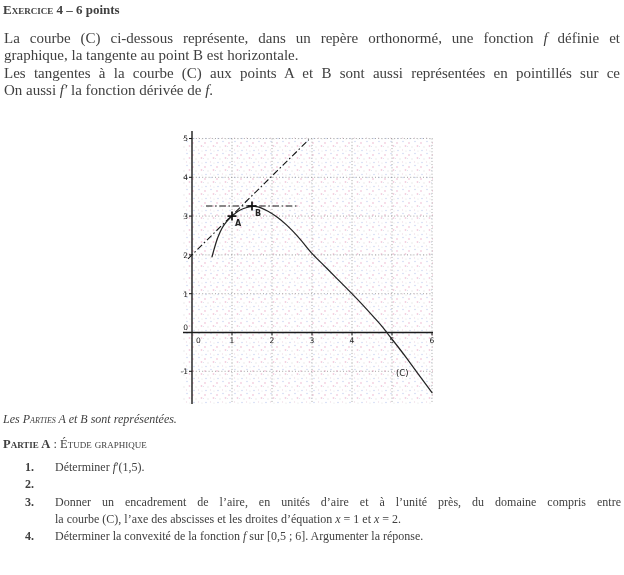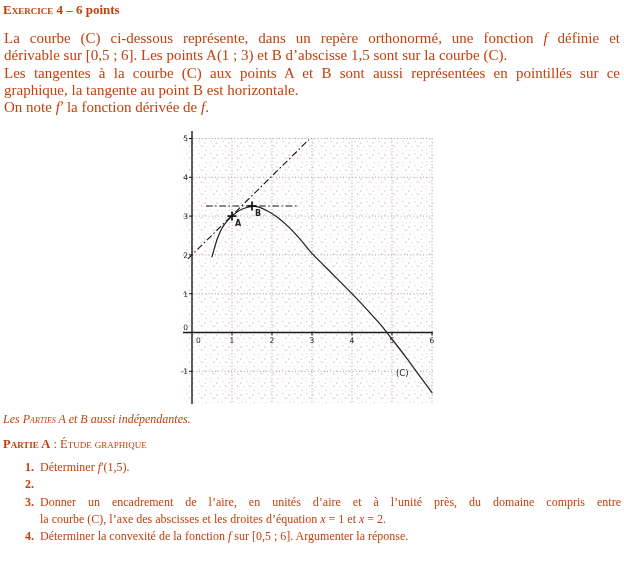--- a/index.html
+++ b/index.html
@@ -1,35 +1,35 @@
 <!DOCTYPE html>
 <html><head>
 <meta charset="utf-8">
 <style>
   * { margin:0; padding:0; box-sizing:border-box; }
   html,body { background:#ffffff; }
   .page {
     position:relative; width:624px; height:575px; background:#ffffff;
-    font-family:"Liberation Serif","DejaVu Serif",serif; color:#c2410c;
+    font-family:"Liberation Serif","DejaVu Serif",serif; color:#404040;
     overflow:hidden;
   }
   .sc { font-variant:small-caps; }
   .it { font-style:italic; }
   .b  { font-weight:bold; }
 
   .title   { position:absolute; left:3px;  top:2px;  font-size:13px; font-weight:bold; }
   .intro   { position:absolute; left:4px;  top:30px; width:616px; font-size:15px; line-height:17.3px; }
   .j       { text-align:justify; text-align-last:justify; }
   .figure  { position:absolute; left:155px; top:128px; width:300px; height:280px; }
   .indep   { position:absolute; left:3px;  top:412px; font-size:12px; font-style:italic; }
   .heading { position:absolute; left:3px;  top:437px; font-size:12.5px; }
   .qlist   { position:absolute; left:25px; top:459px; width:596px; font-size:12px; line-height:17.3px; }
   .item    { display:flex; align-items:flex-start; }
   .num     { font-weight:bold; flex:0 0 15px; }
-  .ibody   { flex:1; }
+  .ibody   { flex:1;margin-left:15px; }
 
   svg text  { font-family:"DejaVu Sans",sans-serif; fill:#222222; }
   .tickl    { font-size:7.5px; }
   .ptl      { font-size:8px; font-weight:bold; }
   .cl       { font-size:8.5px; }
   .grid     { stroke:#8f8f8f; stroke-width:0.8; stroke-dasharray:1 2.2; }
   .axis     { stroke:#1b1b1b; stroke-width:1.4; }
   .tick     { stroke:#1b1b1b; stroke-width:1; }
   .curve    { stroke:#242424; stroke-width:1.25; fill:none; stroke-linecap:round; }
   .tan      { stroke:#141414; stroke-width:1.1; stroke-dasharray:6.5 2.6 1.6 2.6; }
@@ -37,24 +37,23 @@
 </style>
 </head>
 <body>
 
 <div class="page">
 
   <div class="title"><span class="sc">Exercice</span><span> 4 – 6 points</span></div>
 
   <div class="intro">
     <div class="line j"><span>La courbe (C) ci-dessous représente, dans un repère orthonormé, une fonction </span><span class="it">f</span><span> définie et</span></div>
-    <div class="line"><span>dérivable sur [0,5 ; 6]. Les points A(1 ; 3) et B d’abscisse 1,5 sont sur la courbe (C).</span></div>
+    <div class="line"><span>graphique, la tangente au point B est horizontale.</span></div>
     <div class="line j"><span>Les tangentes à la courbe (C) aux points A et B sont aussi représentées en pointillés sur ce</span></div>
-    <div class="line"><span>graphique, la tangente au point B est horizontale.</span></div>
-    <div class="line"><span>On note </span><span class="it">f′</span><span> la fonction dérivée de </span><span class="it">f</span><span>.</span></div>
+    <div class="line"><span>On aussi </span><span class="it">f′</span><span> la fonction dérivée de </span><span class="it">f</span><span>.</span></div>
   </div>
 
   <div class="figure">
     <svg id="gsvg" width="300" height="280" viewBox="0 0 300 280">
       <defs>
         <pattern id="spk" width="12" height="12" patternUnits="userSpaceOnUse">
           <circle cx="2" cy="3" r="0.9" fill="#f3cede"></circle>
           <circle cx="8" cy="1.5" r="0.8" fill="#ced9f3"></circle>
           <circle cx="5" cy="7" r="0.8" fill="#e8e8e8"></circle>
           <circle cx="10.5" cy="6" r="0.9" fill="#f3cede"></circle>
@@ -112,21 +111,21 @@
         <line x1="72.5" y1="88.10000000000001" x2="81.5" y2="88.10000000000001" class="marker"></line>
         <line x1="77" y1="83.60000000000001" x2="77" y2="92.60000000000001" class="marker"></line>
         <text x="80" y="97.60000000000001" class="ptl">A</text>
         <line x1="92.5" y1="78.01200000000001" x2="101.5" y2="78.01200000000001" class="marker"></line>
         <line x1="97" y1="73.51200000000001" x2="97" y2="82.51200000000001" class="marker"></line>
         <text x="100" y="87.51200000000001" class="ptl">B</text>
         <text x="241" y="247.95600000000002" class="cl">(C)</text>
       </svg>
   </div>
 
-  <div class="indep"><span class="it">Les </span><span class="it sc">Parties</span><span class="it"> A et B aussi indépendantes.</span></div>
+  <div class="indep"><span class="it">Les </span><span class="it sc">Parties</span><span class="it"> A et B sont représentées.</span></div>
 
   <div class="heading"><span class="sc b">Partie A</span><span> : </span><span class="sc">Étude graphique</span></div>
 
   <div class="qlist">
     <div class="item">
       <span class="num">1.</span>
       <div class="ibody">
         <div class="line"><span>Déterminer </span><span class="it">f</span><span>′(1,5).</span></div>
       </div>
     </div>

